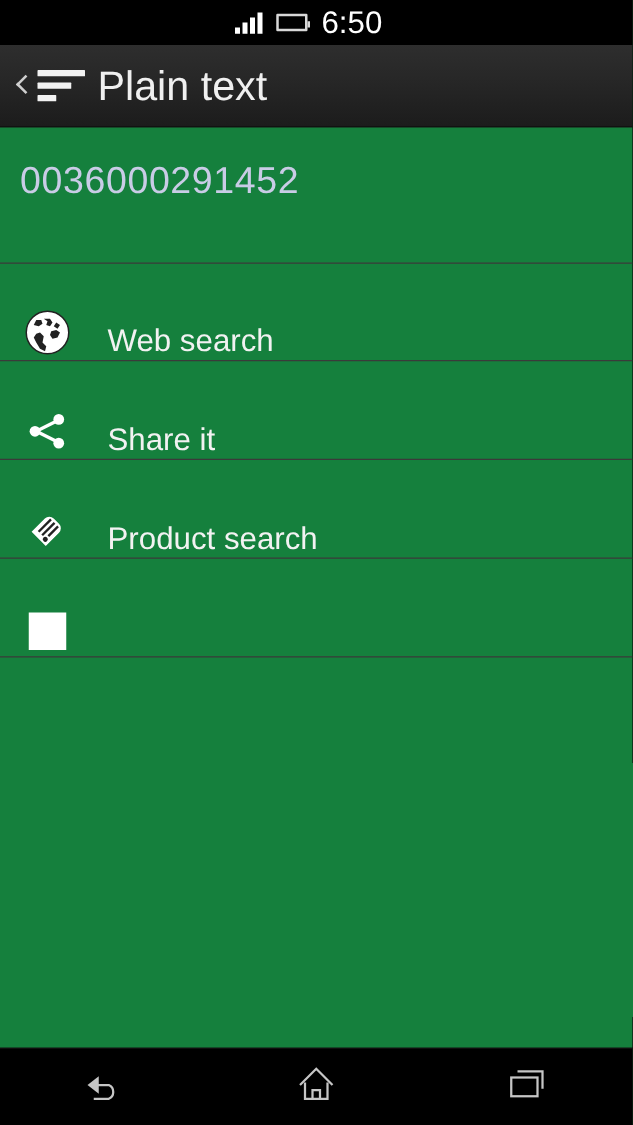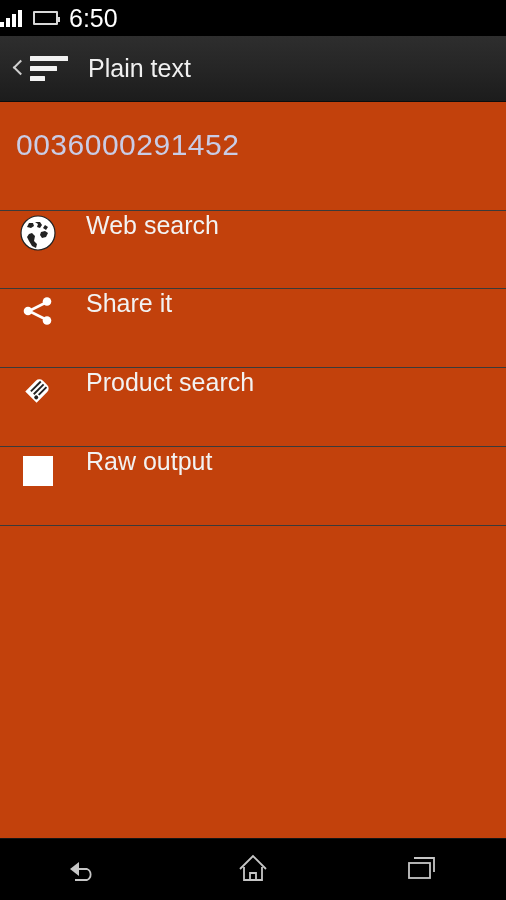--- a/index.html
+++ b/index.html
@@ -13,21 +13,21 @@
     position:relative;
     width:506px; height:900px;
     background:#222222;
     display:flex; flex-direction:column;
   }
 
   
   .statusbar{
     height:36px; flex:0 0 36px;
     background:#000;
-    display:flex; align-items:center; justify-content:flex-start;
+    display:flex; align-items:center; justify-content:center;
     padding-right:12px;
   }
   .sb-group{ display:flex; align-items:center; gap:11px; }
   .signal{ display:flex; align-items:flex-end; gap:2px; height:17px; }
   .signal i{ display:block; width:4px; background:#fff; border-radius:0; }
   .signal i:nth-child(1){ height:5px; }
   .signal i:nth-child(2){ height:9px; }
   .signal i:nth-child(3){ height:13px; }
   .signal i:nth-child(4){ height:17px; }
   .battery{
@@ -56,37 +56,37 @@
     content:""; position:absolute; left:3px; top:3px;
     width:9px; height:9px;
     border-left:2.5px solid #cfcfcf; border-bottom:2.5px solid #cfcfcf;
     transform:rotate(45deg);
   }
   .applogo{ display:flex; flex-direction:column; gap:5px; align-items:flex-start; }
   .applogo span{ display:block; height:5px; background:#f2f2f2; border-radius:0.5px; }
   .applogo span:nth-child(1){ width:38px; }
   .applogo span:nth-child(2){ width:27px; }
   .applogo span:nth-child(3){ width:15px; }
-  .ab-title{ color:#f0f0f0; font-size:25px; margin-left:10px; font-weight:400; }
-
-  
-  .content{ flex:1 1 auto; background:#c2410c; position:relative; }
+  .ab-title{ color:#f0f0f0; font-size:33px; font-weight:400; }
+
+  
+  .content{ flex:1 1 auto; background:#15803d; position:relative; }
 
   .barcode-value{
     color:#c9cce6;
     font-size:30px;
     padding:26px 0 0 16px;
     letter-spacing:0.5px;
     line-height:1.1;
   }
 
   .list{ margin-top:49px; }
   .row{
     height:79px;
-    display:flex; align-items:flex-start;
+    display:flex; align-items:flex-end;
     border-bottom:1px solid #3a3a3a;
     padding-left:16px;
   }
   .row.first{ border-top:1px solid #3a3a3a; }
   .row-icon{
     width:44px; height:44px;
     display:flex; align-items:center; justify-content:center;
     flex:0 0 44px;
   }
   .row-label{
@@ -186,21 +186,20 @@
         <span class="row-label">Product search</span>
       </div>
 
 
       <div class="row">
         <span class="row-icon">
           <svg width="38" height="38" viewBox="0 0 38 38">
             <rect x="4" y="6" width="30" height="30" fill="#ffffff"></rect>
           </svg>
         </span>
-        <span class="row-label">Raw output</span>
       </div>
 
     </div>
   </div>
 
   <div class="navbar">
     <div class="nav-btn">
       <span>
         <svg width="36" height="30" viewBox="0 0 36 30">
           <path d="M10 16 H21 a6 6 0 0 1 0 11 H9" fill="none" stroke="#c6c6c6" stroke-width="1.8"></path>

